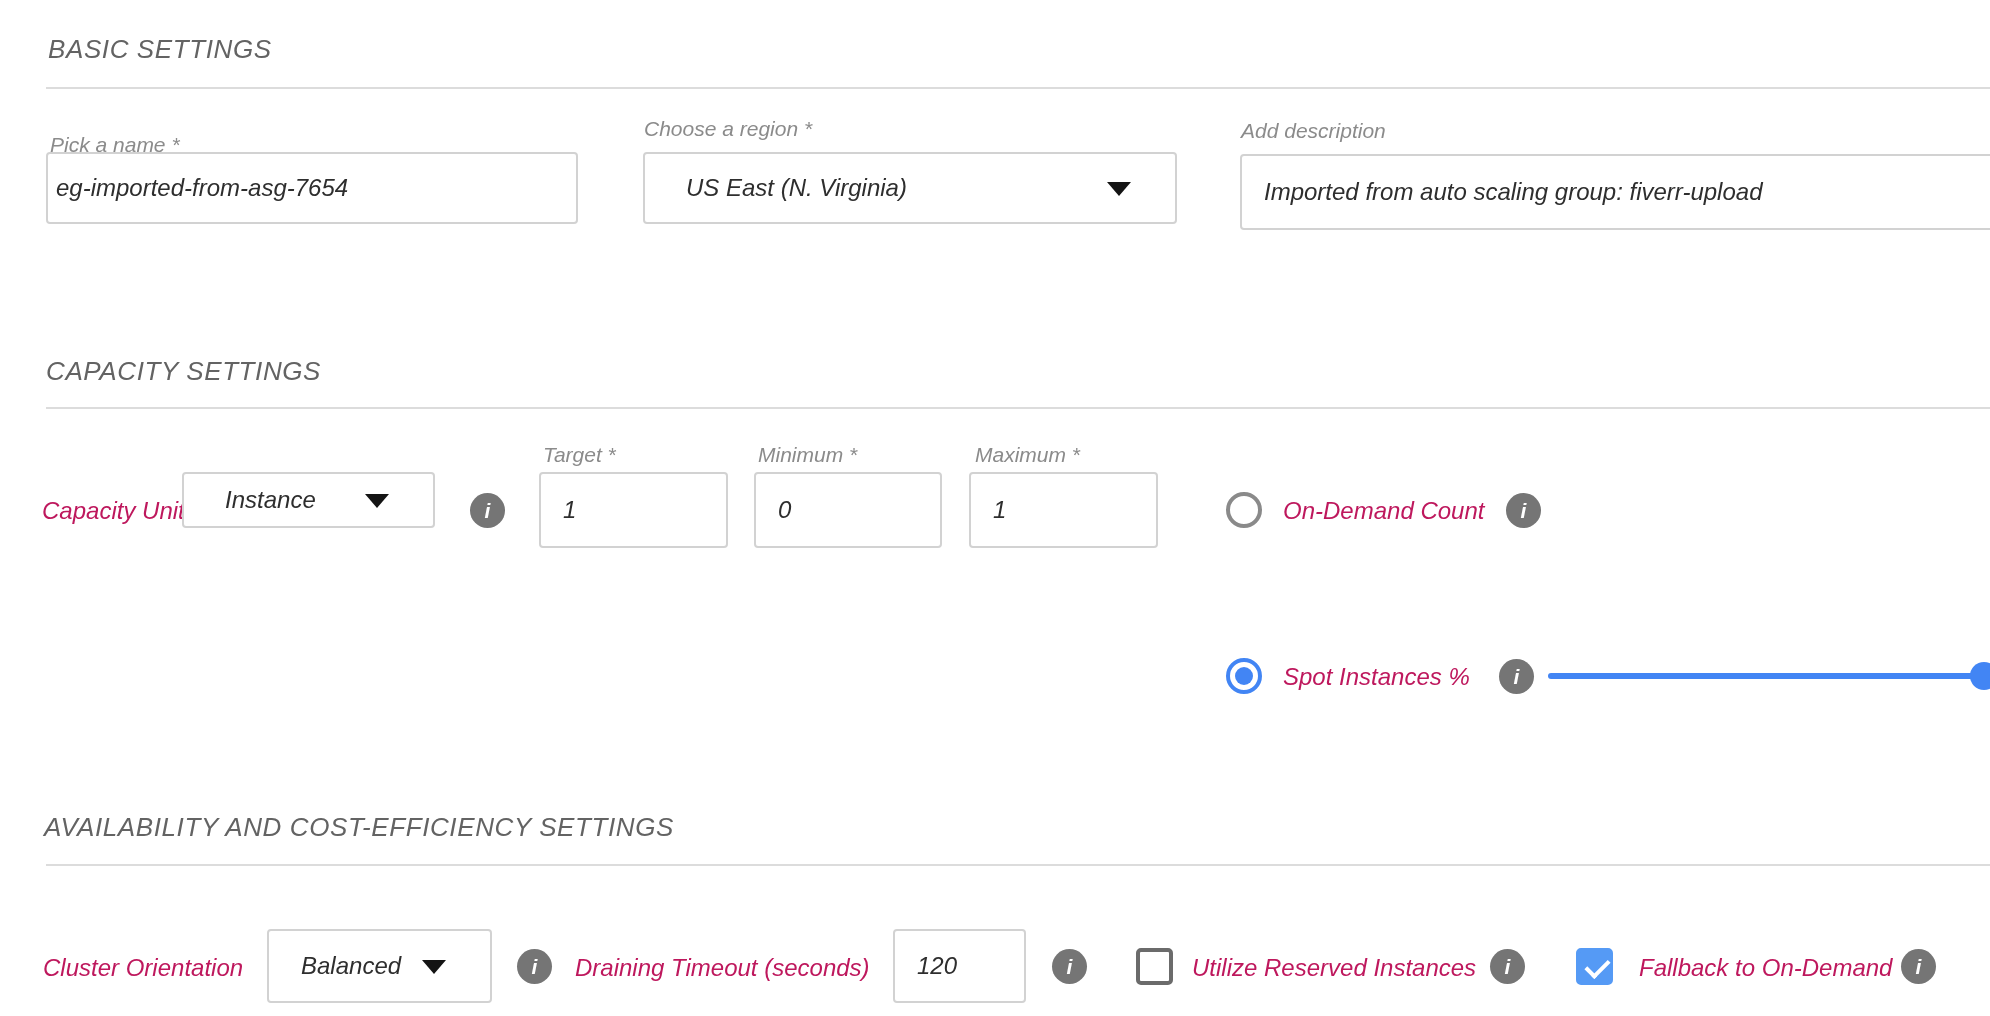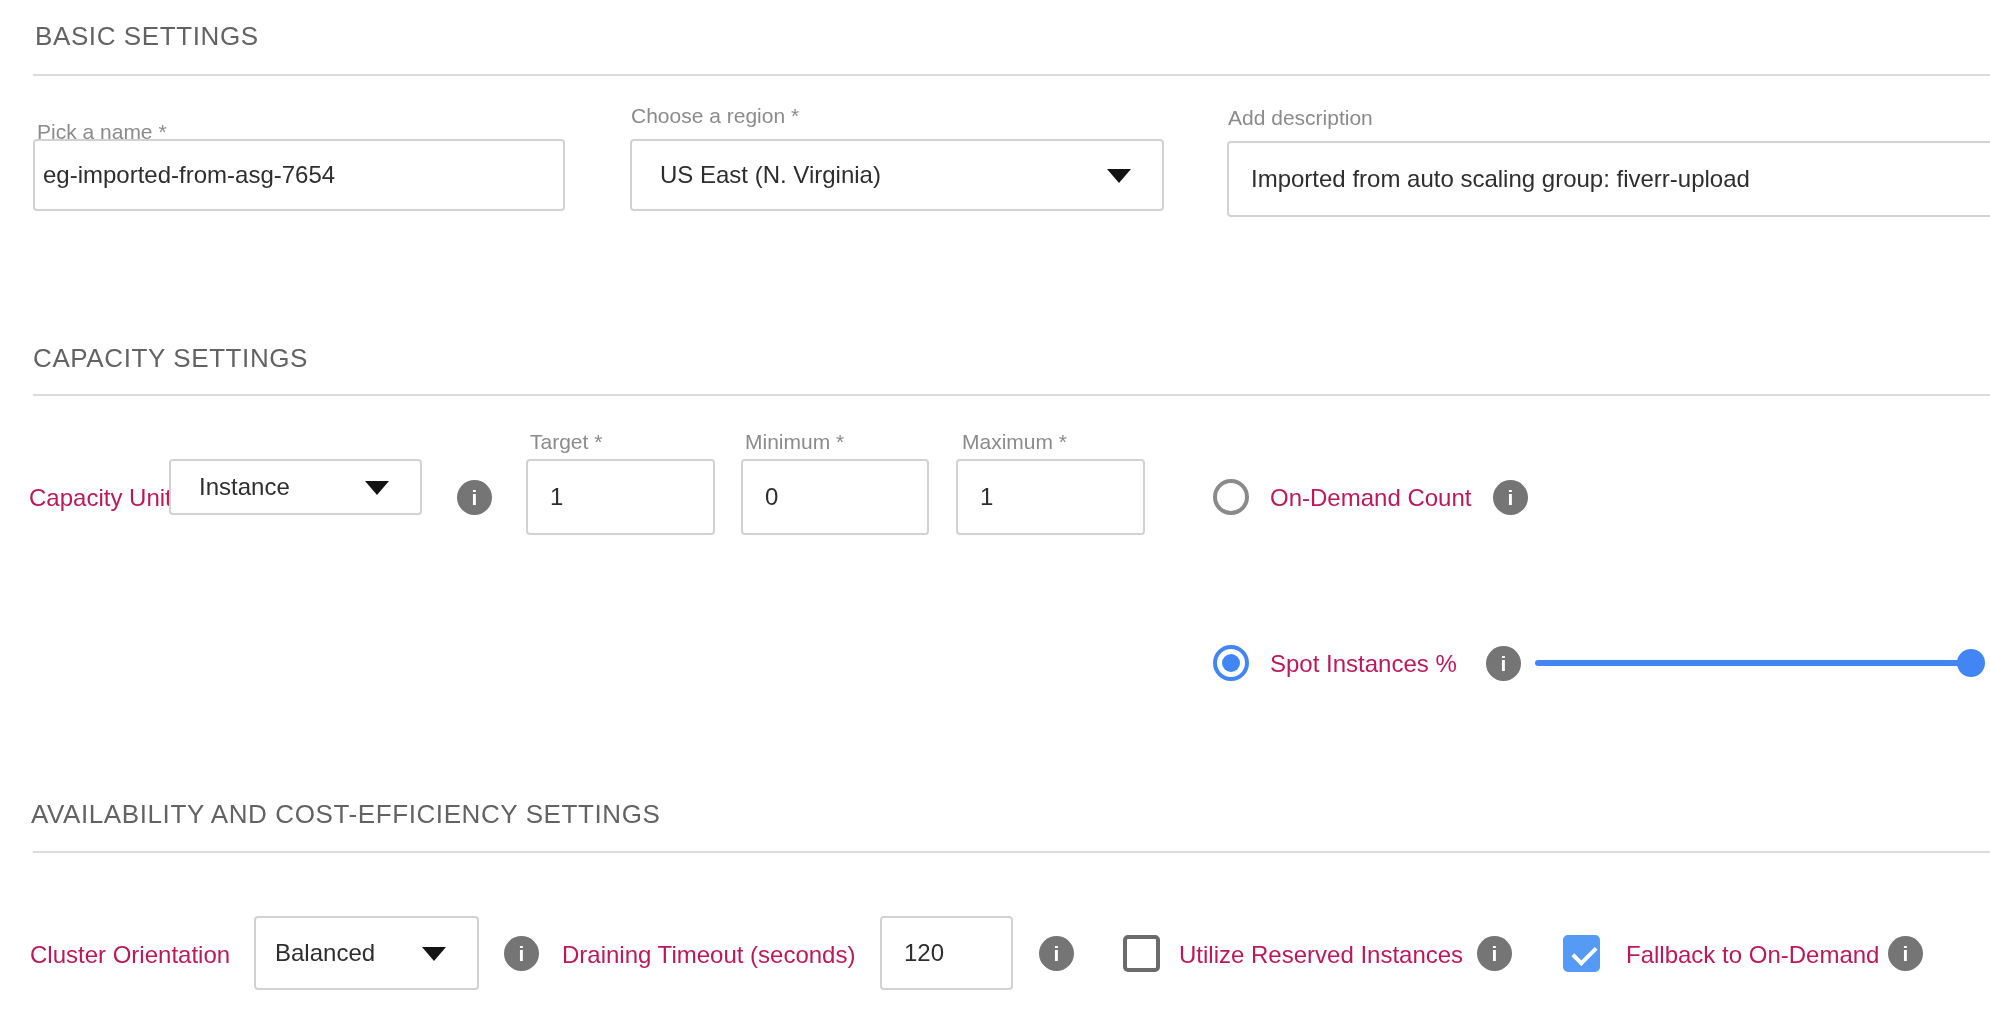--- a/index.html
+++ b/index.html
@@ -1,15 +1,15 @@
 <!DOCTYPE html>
 <html><head>
 <meta charset="utf-8">
 <style>
-  * { margin:3px; padding:0; box-sizing:border-box; }
+  * { margin:16px; padding:0; box-sizing:border-box;font-style:italic; }
   html,body { width:1990px; height:1016px; background:#ffffff; overflow:hidden;
               font-family:"Liberation Sans","DejaVu Sans",sans-serif; color:#2e2e2e; }
   .abs { position:absolute; }
 
   .section-title { font-size:26px; color:#636363; letter-spacing:0.6px; font-weight:400; white-space:nowrap; }
   .divider { height:2px; background:#dcdcdc; }
 
   .field-label { font-size:21px; color:#8b8b8b; white-space:nowrap; }
   .dark-label  { font-size:24px; color:#be185d; white-space:nowrap; }
 

